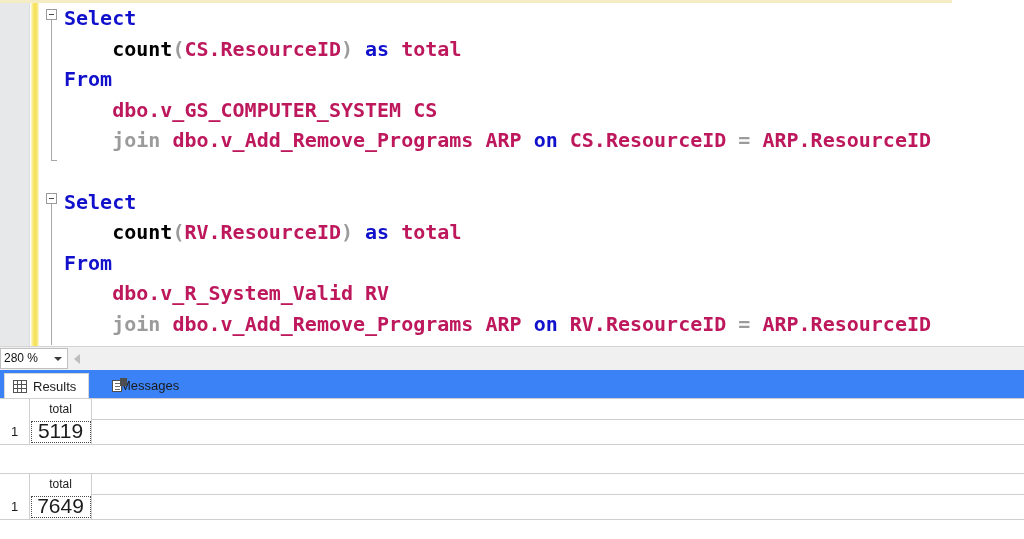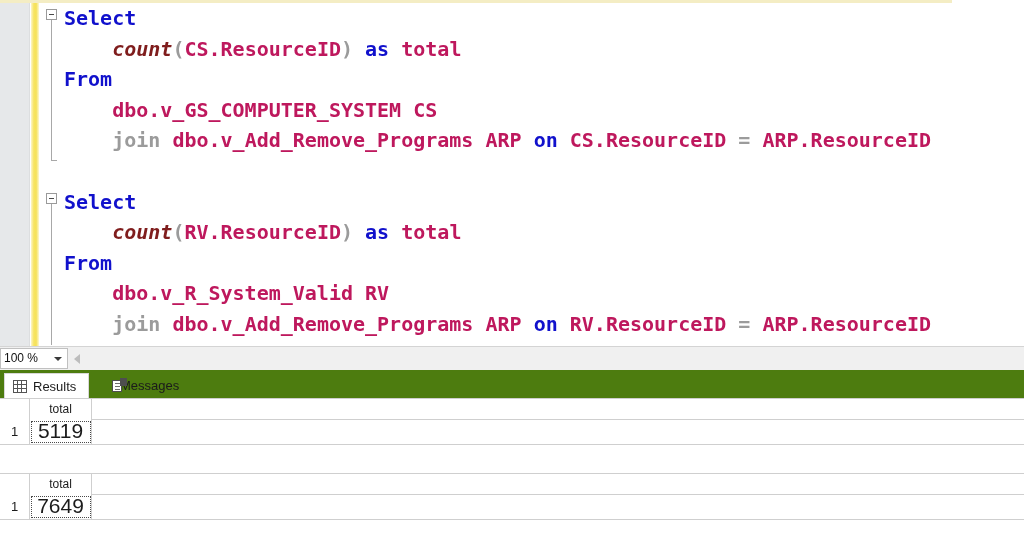--- a/index.html
+++ b/index.html
@@ -88,21 +88,21 @@
     height: 343px;
     font-family: "DejaVu Sans Mono", "Liberation Mono", monospace;
     font-size: 20px;
     font-weight: bold;
     line-height: 30.6px;
     white-space: pre;
     color: #000000;
   }
   .ln { display: block; height: 30.6px; }
   .kw   { color: #1111cc; }
-  .fn   { color: #7f1d1d; font-style: italic; }
+  .fn   { color: #000000; }
   .punc { color: #9b9b9b; }
   .op   { color: #9b9b9b; }
   .plain{ color: #be185d; }
 
   
   #zoom-bar {
     position: absolute;
     left: 0; top: 346px;
     width: 1024px;
     height: 24px;
@@ -140,21 +140,21 @@
     border-bottom: 5px solid transparent;
     border-right: 6px solid #bdbdbd;
   }
 
   
   #tab-strip {
     position: absolute;
     left: 0; top: 370px;
     width: 1024px;
     height: 28px;
-    background: #4d7c0f;
+    background: #3b82f6;
     box-sizing: border-box;
   }
   .res-tab {
     position: absolute;
     top: 3px;
     height: 25px;
     box-sizing: border-box;
     font-size: 13px;
     color: #1b1b1b;
     line-height: 25px;
@@ -306,21 +306,21 @@
     <div class="fold-box" style="left:2px; top:190px;"></div>
     <div class="fold-line" style="left:7px; top:201px; height:141px;"></div>
   </div>
 
   <div id="code"><span class="ln"><span class="kw">Select</span></span><span class="ln"><span class="plain">    </span><span class="fn">count</span><span class="punc">(</span><span class="plain">CS.ResourceID</span><span class="punc">)</span><span class="plain"> </span><span class="kw">as</span><span class="plain"> total</span></span><span class="ln"><span class="kw">From</span></span><span class="ln"><span class="plain">    dbo.v_GS_COMPUTER_SYSTEM CS</span></span><span class="ln"><span class="plain">    </span><span class="punc">join</span><span class="plain"> dbo.v_Add_Remove_Programs ARP </span><span class="kw">on</span><span class="plain"> CS.ResourceID </span><span class="op">=</span><span class="plain"> ARP.ResourceID</span></span><span class="ln">&nbsp;</span><span class="ln"><span class="kw">Select</span></span><span class="ln"><span class="plain">    </span><span class="fn">count</span><span class="punc">(</span><span class="plain">RV.ResourceID</span><span class="punc">)</span><span class="plain"> </span><span class="kw">as</span><span class="plain"> total</span></span><span class="ln"><span class="kw">From</span></span><span class="ln"><span class="plain">    dbo.v_R_System_Valid RV</span></span><span class="ln"><span class="plain">    </span><span class="punc">join</span><span class="plain"> dbo.v_Add_Remove_Programs ARP </span><span class="kw">on</span><span class="plain"> RV.ResourceID </span><span class="op">=</span><span class="plain"> ARP.ResourceID</span></span></div>
 
 </div>
 
 <div id="zoom-bar">
   <div id="zoom-select">
-    <span id="zoom-value">100 %</span>
+    <span id="zoom-value">280 %</span>
     <span id="zoom-caret"></span>
   </div>
   <div id="hscroll-left"></div>
 </div>
 
 <div id="tab-strip">
 
   <div class="res-tab active">
     <span id="grid-icon"></span>
     <span>Results</span>

